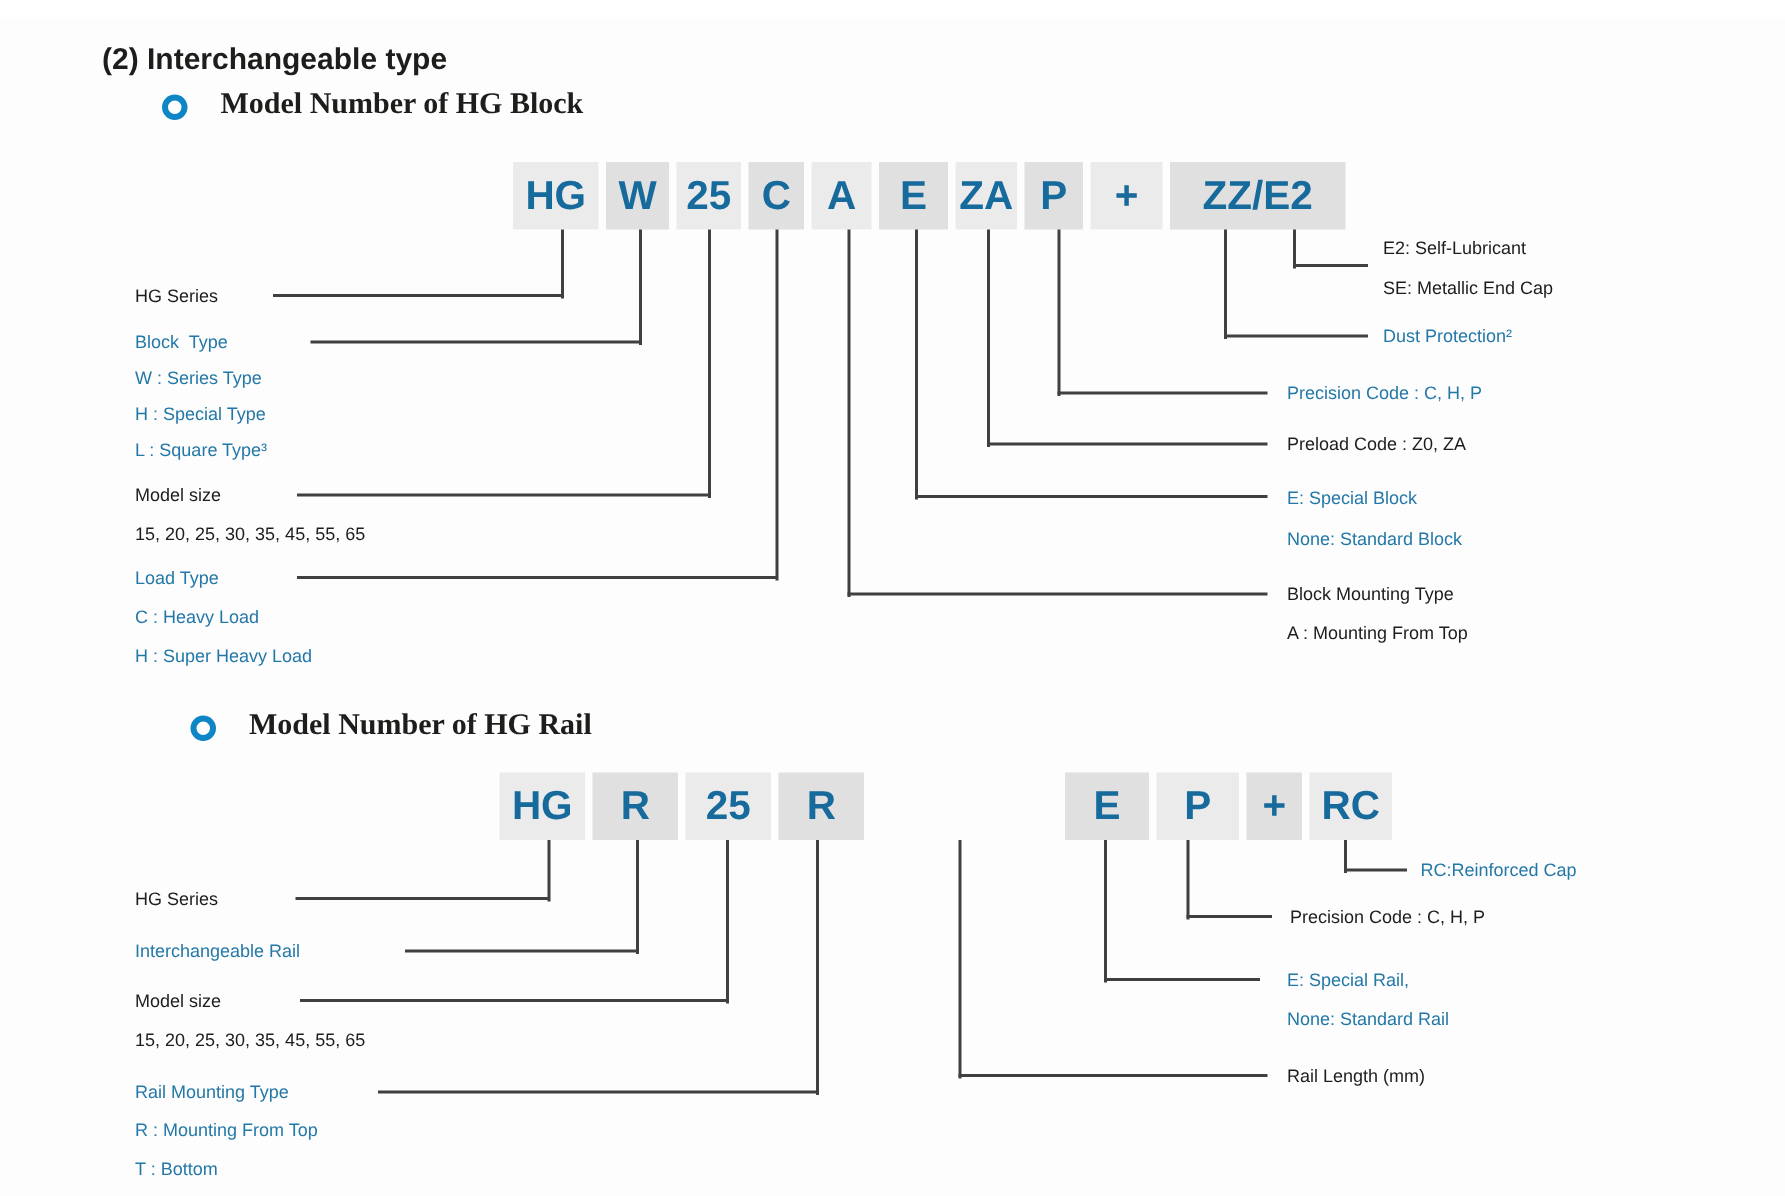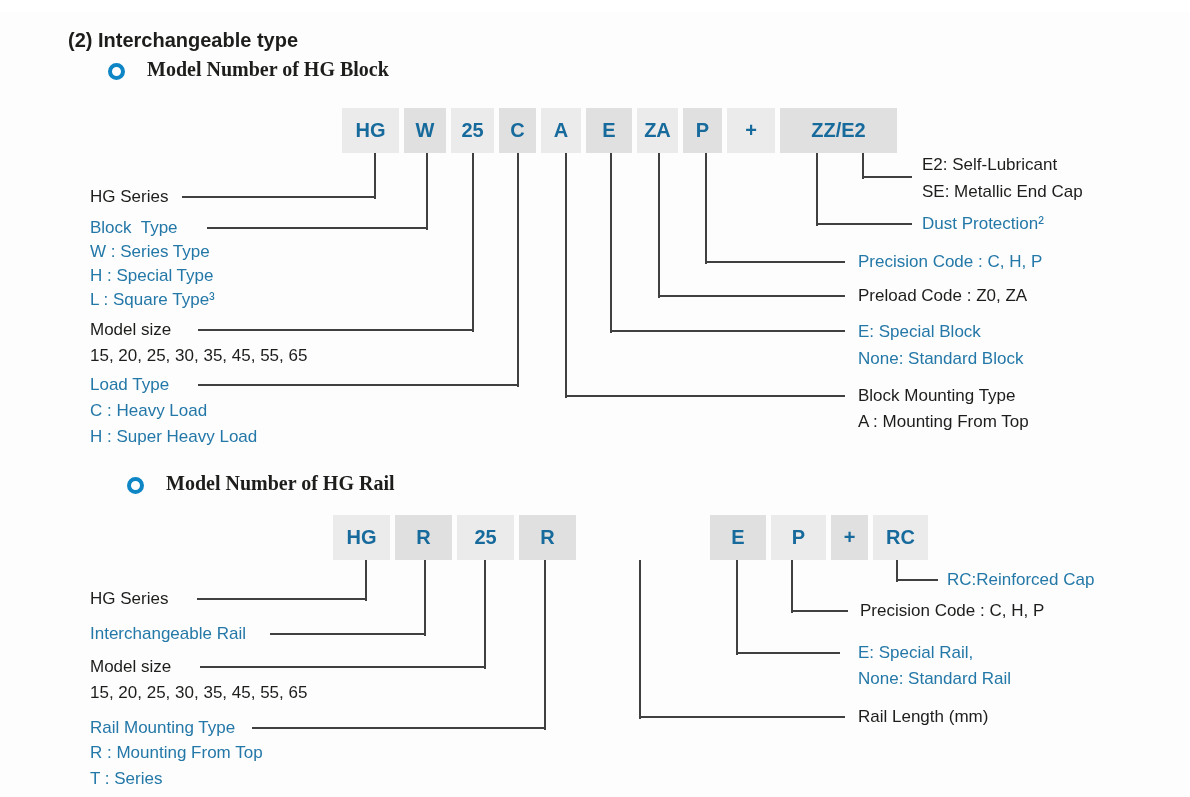--- a/index.html
+++ b/index.html
@@ -7,25 +7,25 @@
     position:relative;width:1190px;height:797px;background:#fdfdfd;overflow:hidden;
     font-family:"Liberation Sans","DejaVu Sans",sans-serif;
     color:var(--black,#1d1d1b);
     margin-top:12px;
   }
   .title{position:absolute;font-size:20px;font-weight:bold;color:var(--black);white-space:pre;}
   .heading{position:absolute;font-size:20px;font-weight:bold;color:var(--black);white-space:pre;font-family:Liberation Serif, serif;}
   .bullet{position:absolute;width:9px;height:9px;border-radius:50%;border:4px solid var(--accent,#0e86c6);background:#fff;box-sizing:content-box;}
   .seg{
     position:absolute;height:45px;display:flex;align-items:center;justify-content:center;
-    font-size:20px;font-weight:bold;color:var(--codeblue,#176a9c);white-space:pre;
+    font-size:27px;font-weight:bold;color:var(--codeblue,#176a9c);white-space:pre;
   }
   .seg.light{background:var(--bg-light,#ebebeb);}
   .seg.dark{background:var(--bg-dark,#e0e0e0);}
-  .lab{position:absolute;font-size:17px;line-height:22px;height:22px;white-space:pre;}
+  .lab{position:absolute;font-size:12px;line-height:22px;height:22px;white-space:pre;}
   .lab.blue{color:var(--blue,#2478a8);}
   .lab.black{color:var(--black,#1d1d1b);}
   .vl{position:absolute;width:2px;background:var(--line,#404040);}
   .hl{position:absolute;height:2px;background:var(--line,#404040);}
   .footrule{position:absolute;background:#d9d9d9;}
 </style>
 </head>
 <body>
 
 <div class="canvas">
@@ -118,21 +118,21 @@
   <div class="hl" style="left:736px;top:640px;width:104px"></div>
   <div class="hl" style="left:791px;top:598px;width:57px"></div>
   <div class="hl" style="left:896px;top:567px;width:42px"></div>
 
   <div class="lab black" style="left:90px;top:576px">HG Series</div>
   <div class="lab blue" style="left:90px;top:611px">Interchangeable Rail</div>
   <div class="lab black" style="left:90px;top:644px">Model size</div>
   <div class="lab black" style="left:90px;top:670px">15, 20, 25, 30, 35, 45, 55, 65</div>
   <div class="lab blue" style="left:90px;top:705px">Rail Mounting Type</div>
   <div class="lab blue" style="left:90px;top:730px">R : Mounting From Top</div>
-  <div class="lab blue" style="left:90px;top:756px">T : Series</div>
+  <div class="lab blue" style="left:90px;top:756px">T : Bottom</div>
 
   <div class="lab blue" style="left:947px;top:557px">RC:Reinforced Cap</div>
   <div class="lab black" style="left:860px;top:588px">Precision Code : C, H, P</div>
   <div class="lab blue" style="left:858px;top:630px">E: Special Rail,</div>
   <div class="lab blue" style="left:858px;top:656px">None: Standard Rail</div>
   <div class="lab black" style="left:858px;top:694px">Rail Length (mm)</div>
 
   <div class="footrule" style="left:88px;top:791px;width:1102px;height:6px"></div>
 
 </div>

